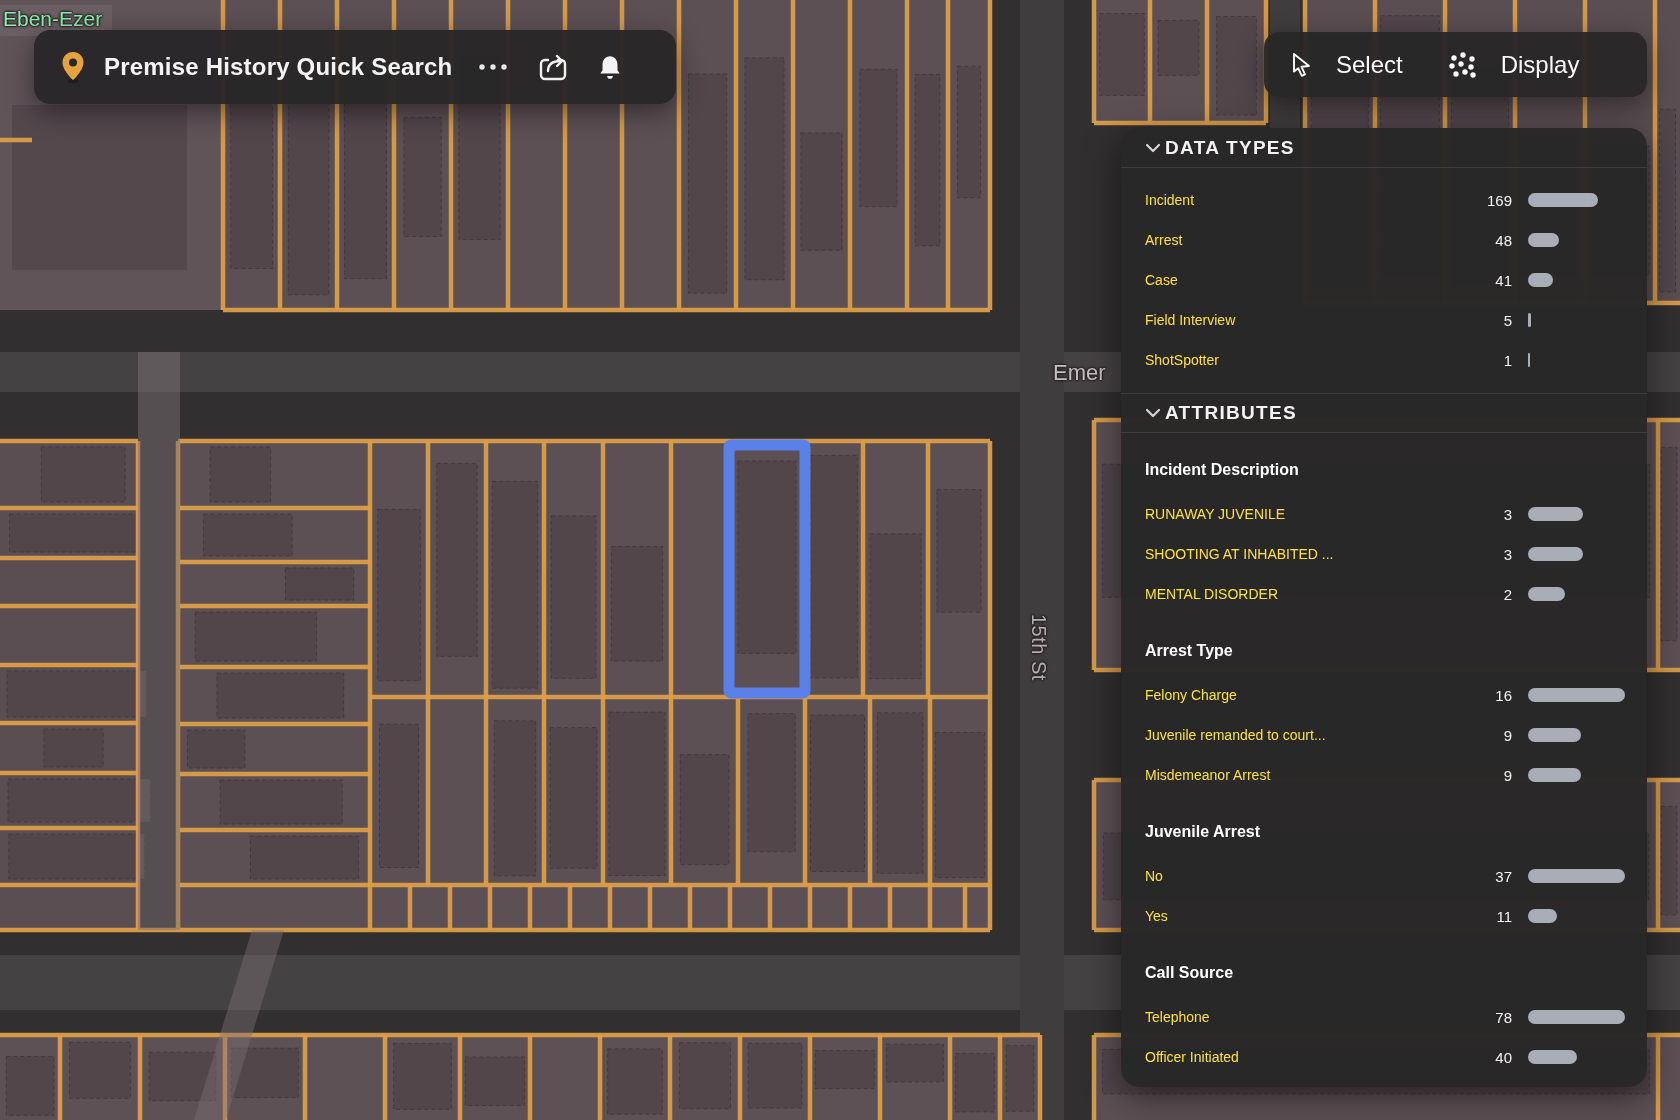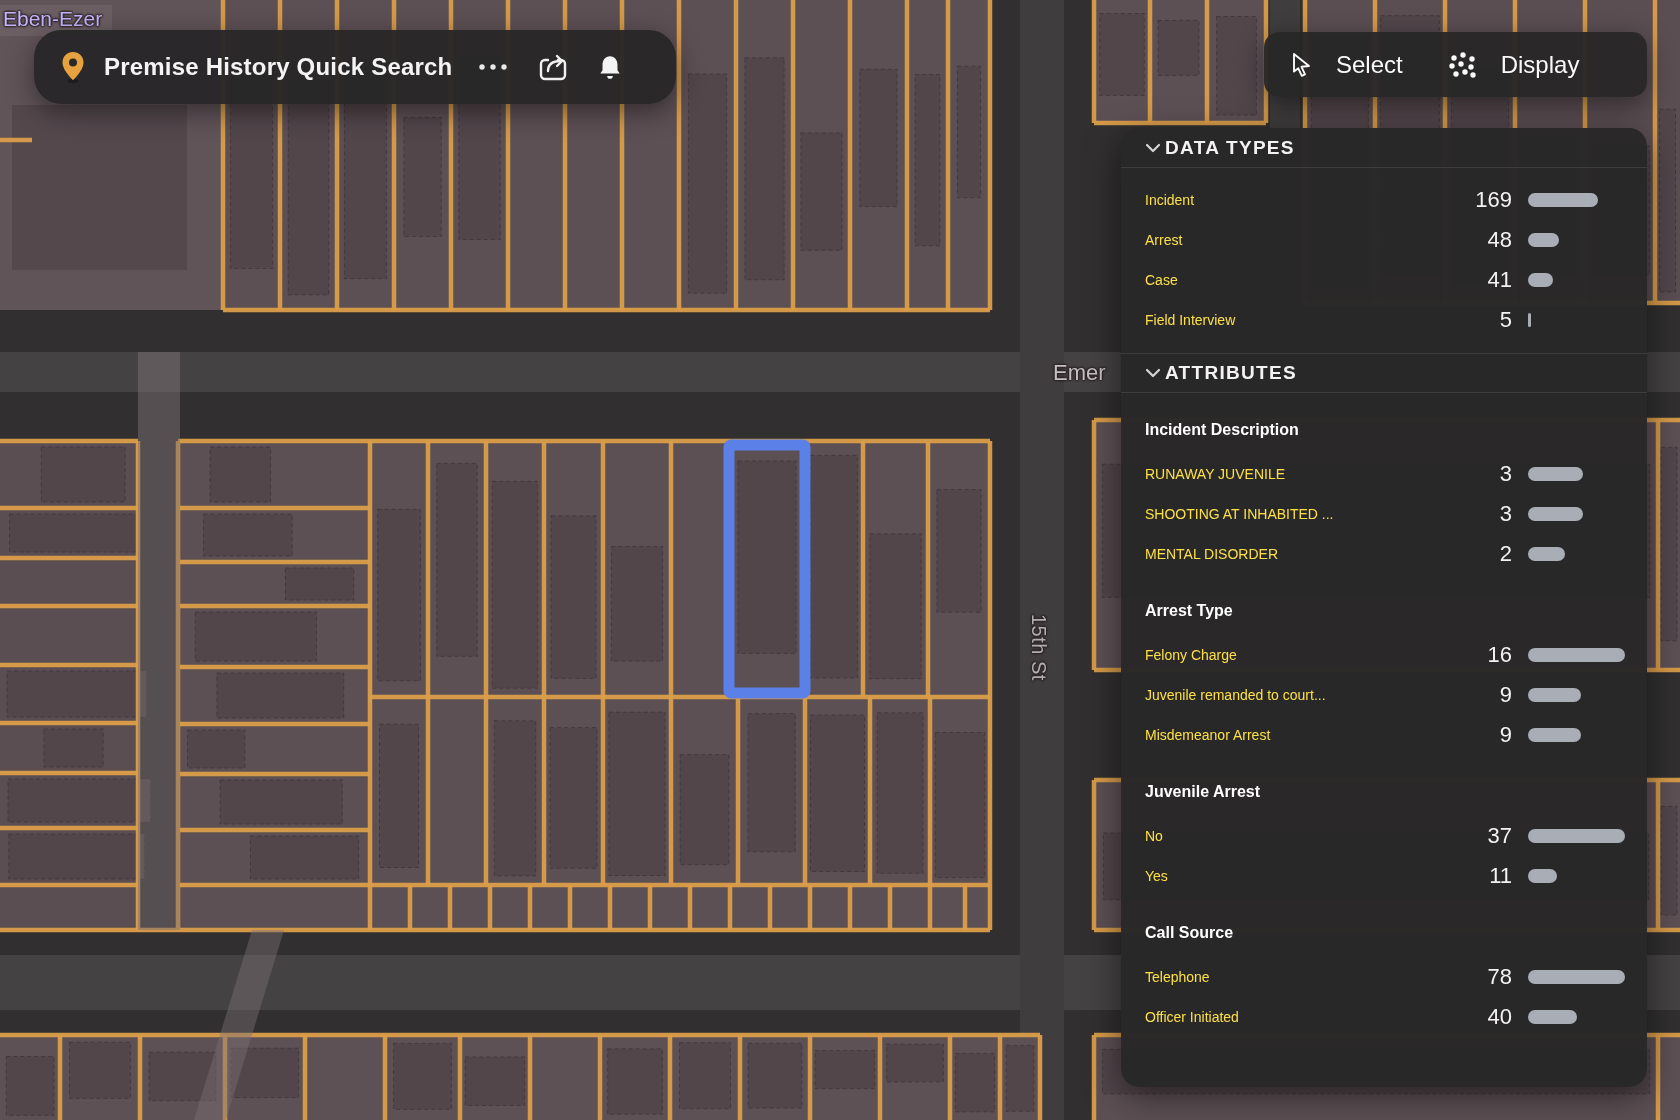--- a/index.html
+++ b/index.html
@@ -1,48 +1,48 @@
 <!DOCTYPE html>
 <html><head>
 <meta charset="utf-8">
 <style>
   html,body{margin:0;padding:0;background:#1e1d1e;}
   #stage{position:relative;width:1680px;height:1120px;overflow:hidden;
          font-family:"Liberation Sans", sans-serif; background:#312f30;}
   #mapsvg{position:absolute;left:0;top:0;}
-  .map-label{position:absolute;color:#c4b5fd;font-weight:500;white-space:nowrap;
+  .map-label{position:absolute;color:#86efac;font-weight:500;white-space:nowrap;
     text-shadow:0 1px 2px rgba(42,34,38,.95),0 -1px 2px rgba(42,34,38,.95),
                 1px 0 2px rgba(42,34,38,.95),-1px 0 2px rgba(42,34,38,.95);}
   #lbl-place{left:3px;top:7px;font-size:21px;}
   #lbl-emer{left:1053px;top:360px;font-size:22px;color:#c6bfc1;}
   #lbl-15th{left:1050px;top:614px;font-size:20px;color:#b4aeb0;letter-spacing:.5px;
     transform:rotate(90deg);transform-origin:0 0;}
   
-  .floatbar{position:absolute;background:rgba(40,39,40,.97);border-radius:27px;
+  .floatbar{position:absolute;background:rgba(40,39,40,.97);border-radius:16px;
     box-shadow:0 8px 28px rgba(0,0,0,.45);display:flex;align-items:center;color:#f5f4f4;}
   #search-bar{left:34px;top:30px;width:642px;height:74px;padding:0 24px;box-sizing:border-box;}
   #search-bar .title{font-size:24px;font-weight:700;margin-left:16px;letter-spacing:.2px;}
   .tb-icon{display:flex;align-items:center;justify-content:center;cursor:pointer;}
   #more-btn{margin-left:24px;}
   #share-btn{margin-left:26px;}
   #bell-btn{margin-left:26px;}
   #mode-bar{left:1264px;top:32px;width:383px;height:65px;padding:0 26px;box-sizing:border-box;border-radius:15px;}
   .mode-btn{display:flex;align-items:center;gap:22px;font-size:24px;color:#fafafa;cursor:pointer;}
   #select-btn{margin-right:44px;}
   
   #panel{position:absolute;left:1121px;top:128px;width:526px;height:959px;box-sizing:border-box;
     background:rgba(41,40,41,.98);border-radius:18px;box-shadow:0 10px 34px rgba(0,0,0,.5);
     color:#f4f2f3;overflow:hidden;}
   .panel-header{height:39px;display:flex;align-items:center;gap:4px;padding-left:24px;
     font-size:19px;font-weight:700;letter-spacing:1.3px;border-bottom:1px solid #3e3d3e;cursor:pointer;}
   #attr-header{border-top:1px solid #3e3d3e;margin-top:13px;height:38px;}
   .panel-rows{padding:12px 22px 0 24px;}
   .p-row{display:flex;align-items:center;height:40px;}
   .p-label{flex:1;font-size:14px;color:#fde047;white-space:nowrap;overflow:hidden;}
-  .p-val{width:56px;text-align:right;font-size:22px;margin-right:16px;flex-shrink:0;}
+  .p-val{width:56px;text-align:right;font-size:15px;margin-right:16px;flex-shrink:0;}
   .p-bar{width:97px;flex-shrink:0;}
   .p-bar i{display:block;height:14px;border-radius:7px;background:#a9aeb6;min-width:2px;}
   #attr-sections{padding:0 22px 8px 24px;}
   .section{margin-top:18px;}
   .section-title{height:38px;line-height:38px;font-size:16px;font-weight:700;color:#ffffff;}
   .section-rows{margin-top:5px;}
 </style>
 </head>
 <body>
 
@@ -354,20 +354,27 @@
             <i style="width: 25px;"></i>
           </span>
         </div>
         <div class="p-row">
           <span class="p-label">Field Interview</span>
           <span class="p-val">5</span>
           <span class="p-bar">
             <i style="width: 3px;"></i>
           </span>
         </div>
+        <div class="p-row">
+          <span class="p-label">ShotSpotter</span>
+          <span class="p-val">1</span>
+          <span class="p-bar">
+            <i style="width: 2px;"></i>
+          </span>
+        </div>
       </div>
     <div class="panel-header" id="attr-header">
       <svg width="16" height="16" viewBox="0 0 16 16">
         <polyline points="2,5 8,11 14,5" fill="none" stroke="#d6d4d5" stroke-width="2.2" stroke-linecap="round" stroke-linejoin="round"></polyline>
       </svg>
       <span>ATTRIBUTES</span>
     </div>
     <div id="attr-sections">
         <div class="section">
           <div class="section-title">Incident Description</div>

